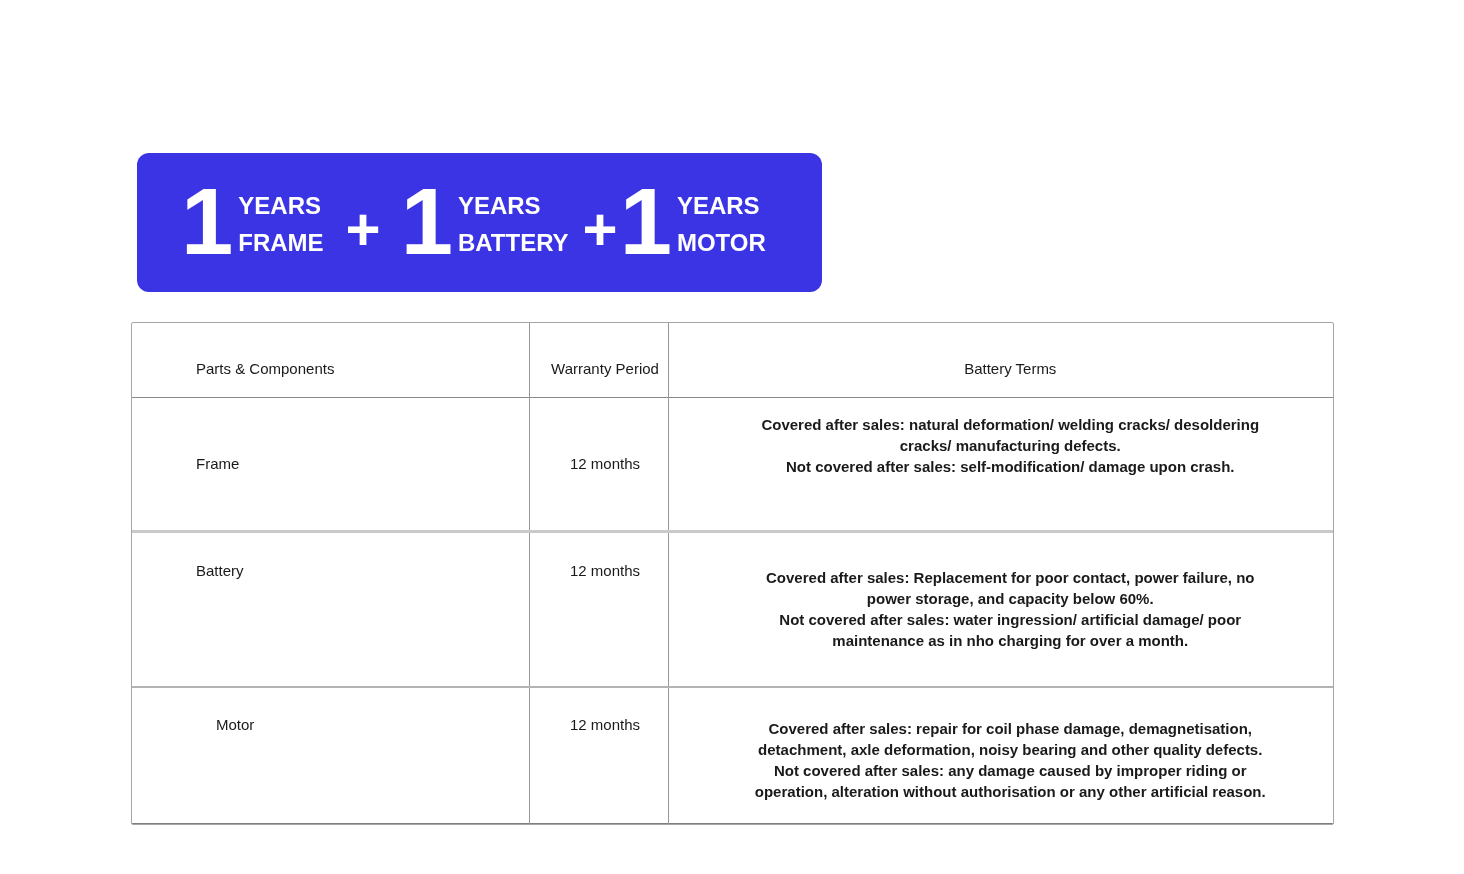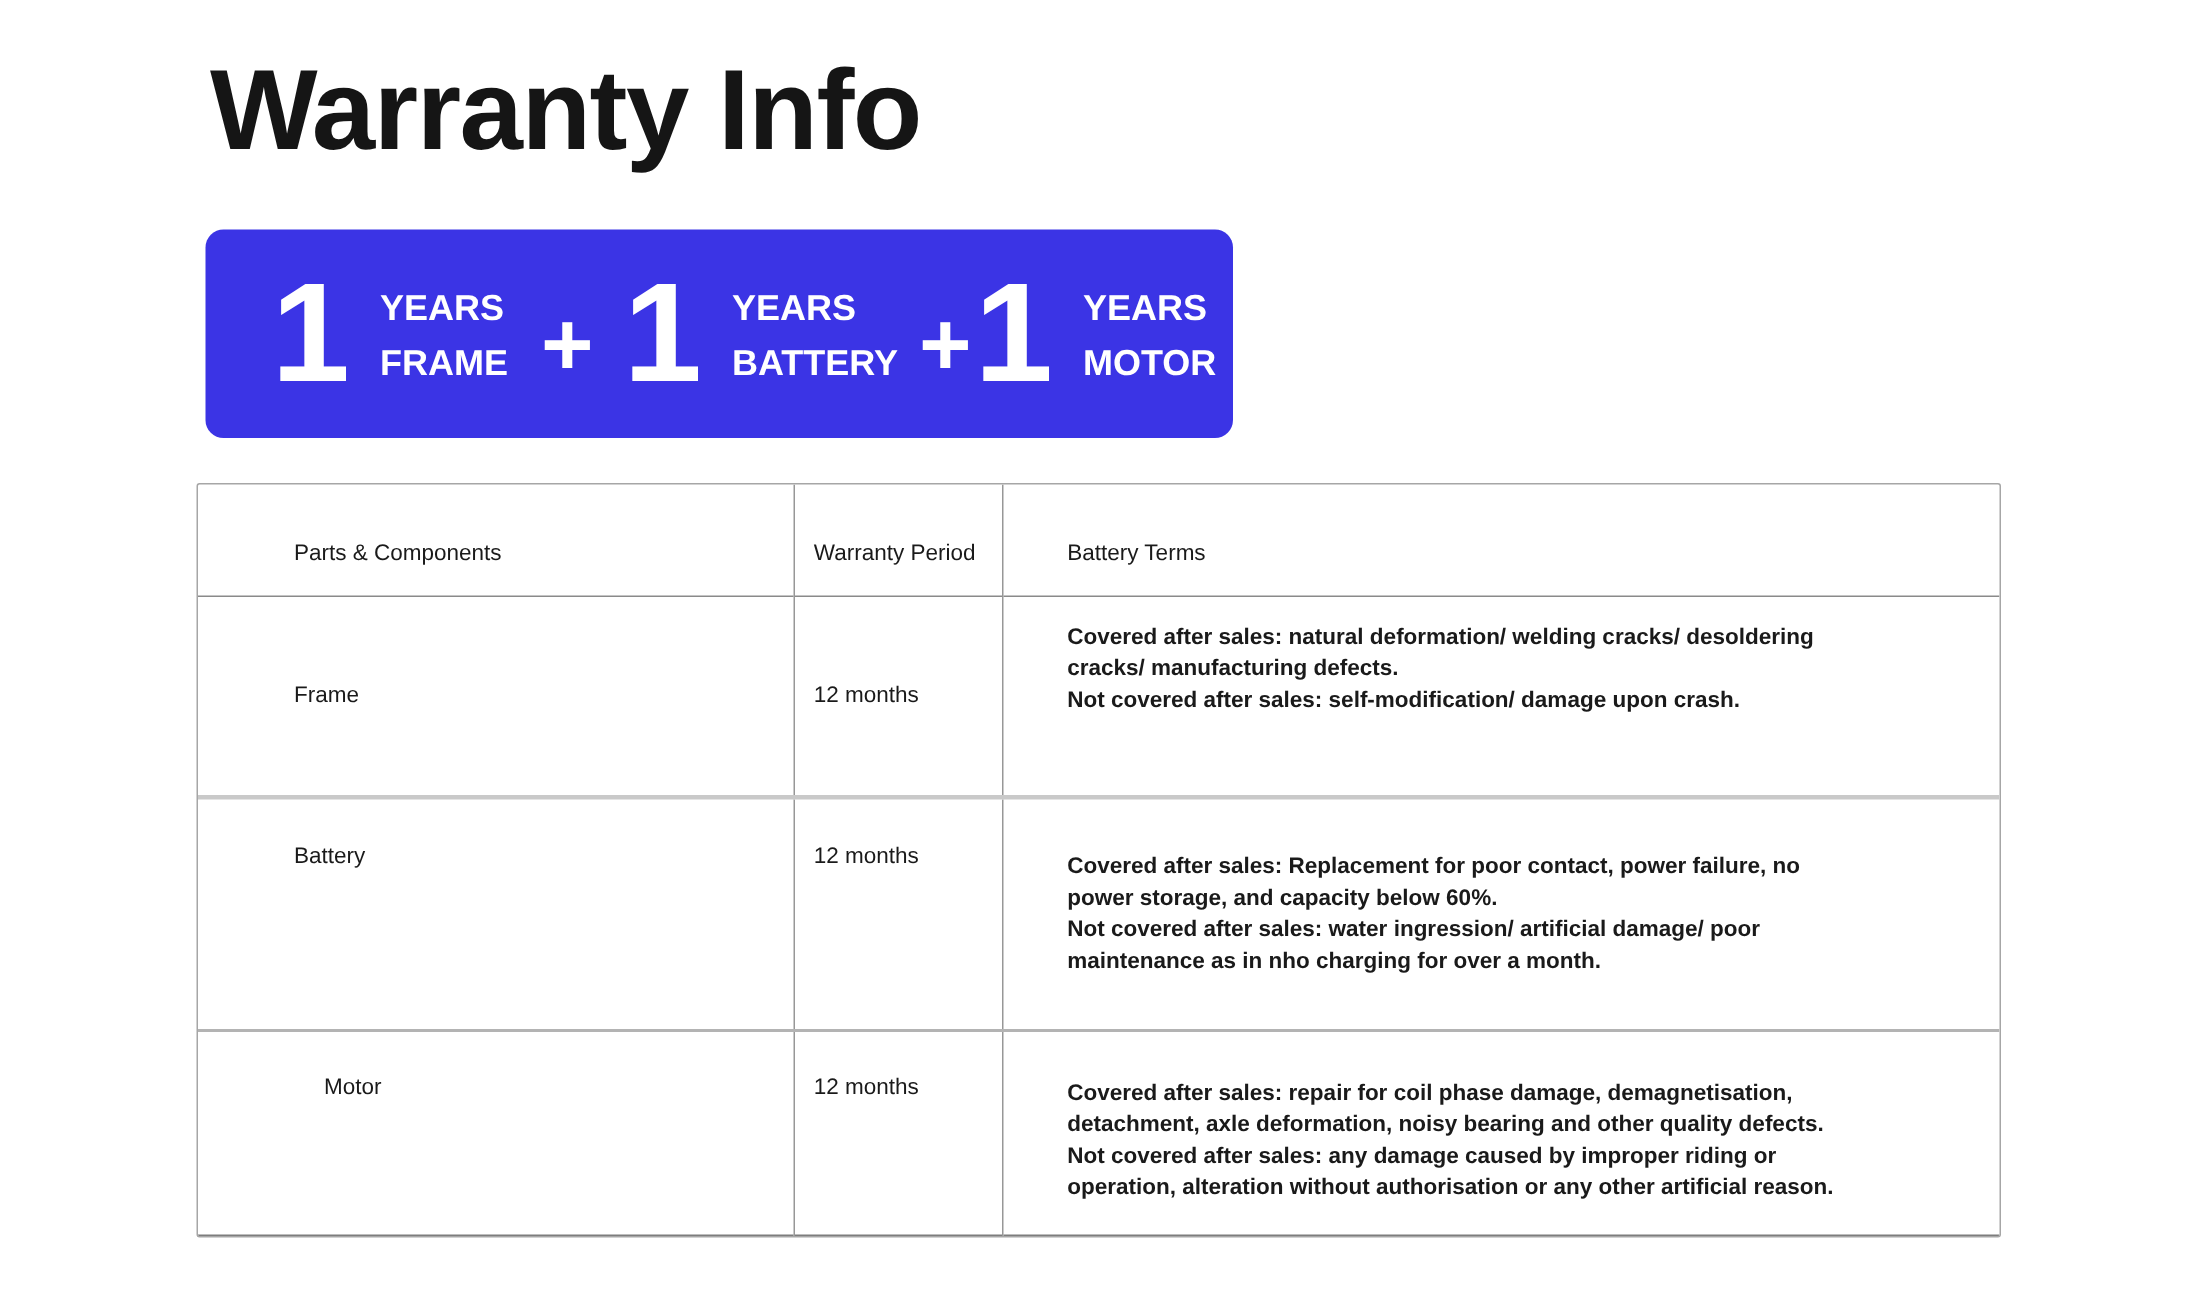--- a/index.html
+++ b/index.html
@@ -18,34 +18,34 @@
 
   
   .banner {
     position:absolute; left:137px; top:153px; width:685px; height:139px;
     background:#3b34e5; border-radius:12px;
     display:flex; align-items:center; padding-left:44px;
     color:#ffffff;
   }
   .wgroup { display:flex; align-items:center; }
   .wnum { font-size:94px; font-weight:bold; line-height:0.9; letter-spacing:-4px; }
-  .wlabel { display:flex; flex-direction:column; margin-left:24px; margin-top:2px;
+  .wlabel { display:flex; flex-direction:column; margin-left:9px; margin-top:2px;
             font-size:24px; font-weight:bold; line-height:37px; letter-spacing:0px; }
   .plus { font-size:60px; font-weight:bold; line-height:1; margin:14px 20px 0 22px; }
   .plus.tight { margin:14px 2px 0 14px; }
 
   
   .table-wrap {
     position:absolute; left:131px; top:322px; width:1203px; height:503px;
     border:1px solid #a6a6a6; border-radius:2px; overflow:hidden; background:#fff;
   }
   table { width:100%; height:100%; border-collapse:collapse; table-layout:fixed;
           font-size:15px; color:#1a1a1a; }
   th, td { text-align:left; font-weight:400; }
-  .c2, .c3 { border-left:1px solid #979797; }
+  .c2, .c3 { border-left:1px solid #979797;text-align:center; }
   thead tr { height:74px; border-bottom:1px solid #8a8a8a; }
   tr.r0 { height:122px; border-bottom:3px solid #c9c9c9; }
   tr.r1 { height:141px; border-bottom:2px solid #b3b3b3; }
   tr.r2 { height:124px; border-bottom:1.5px solid #7d7d7d; }
   th { vertical-align:middle; padding-top:18px; }
   .c1 { padding-left:64px; }
   .c2 { padding-left:13px; }
   .c3 { padding-left:43px; padding-right:24px; }
   tr.r0 .c1, tr.r0 .c2 { vertical-align:middle; }
   tr.r0 .c3 { vertical-align:top; padding-top:16px; }
@@ -57,21 +57,20 @@
   tr.r2 .c1 { padding-left:84px; }
   tr.r2 .c3 { padding-top:30px; }
   tr.r3 td { vertical-align:middle; }
   .terms { white-space:pre-line; line-height:21px;font-weight:bold; }
 </style>
 </head>
 <body>
 
 <div class="page">
 
-  <div class="page-title">Warranty Info</div>
 
   <div class="banner">
     <div class="wgroup">
       <span class="wnum">1</span>
       <span class="wlabel">
         <span>YEARS</span>
         <span>FRAME</span>
       </span>
     </div>
     <span class="plus">+</span>

